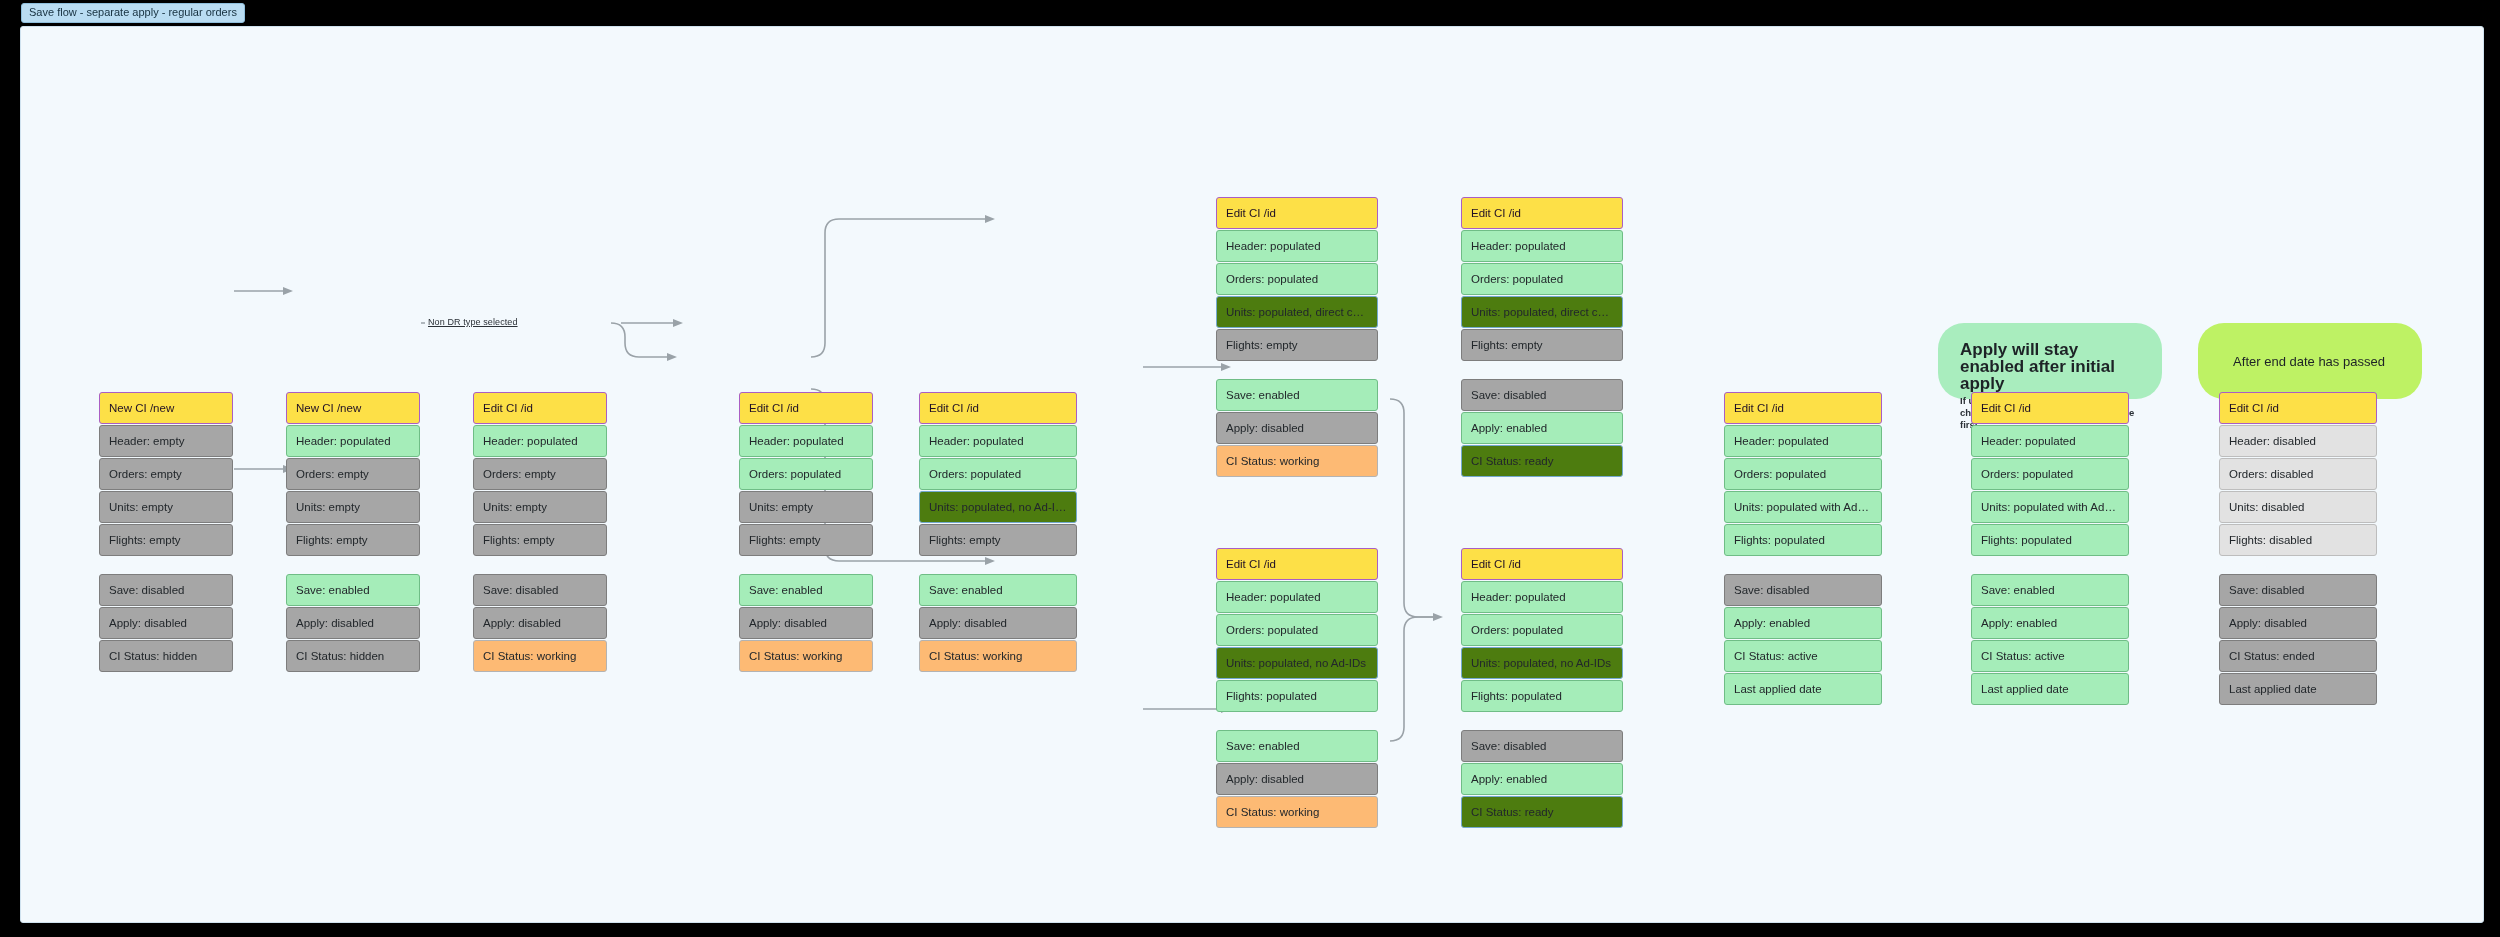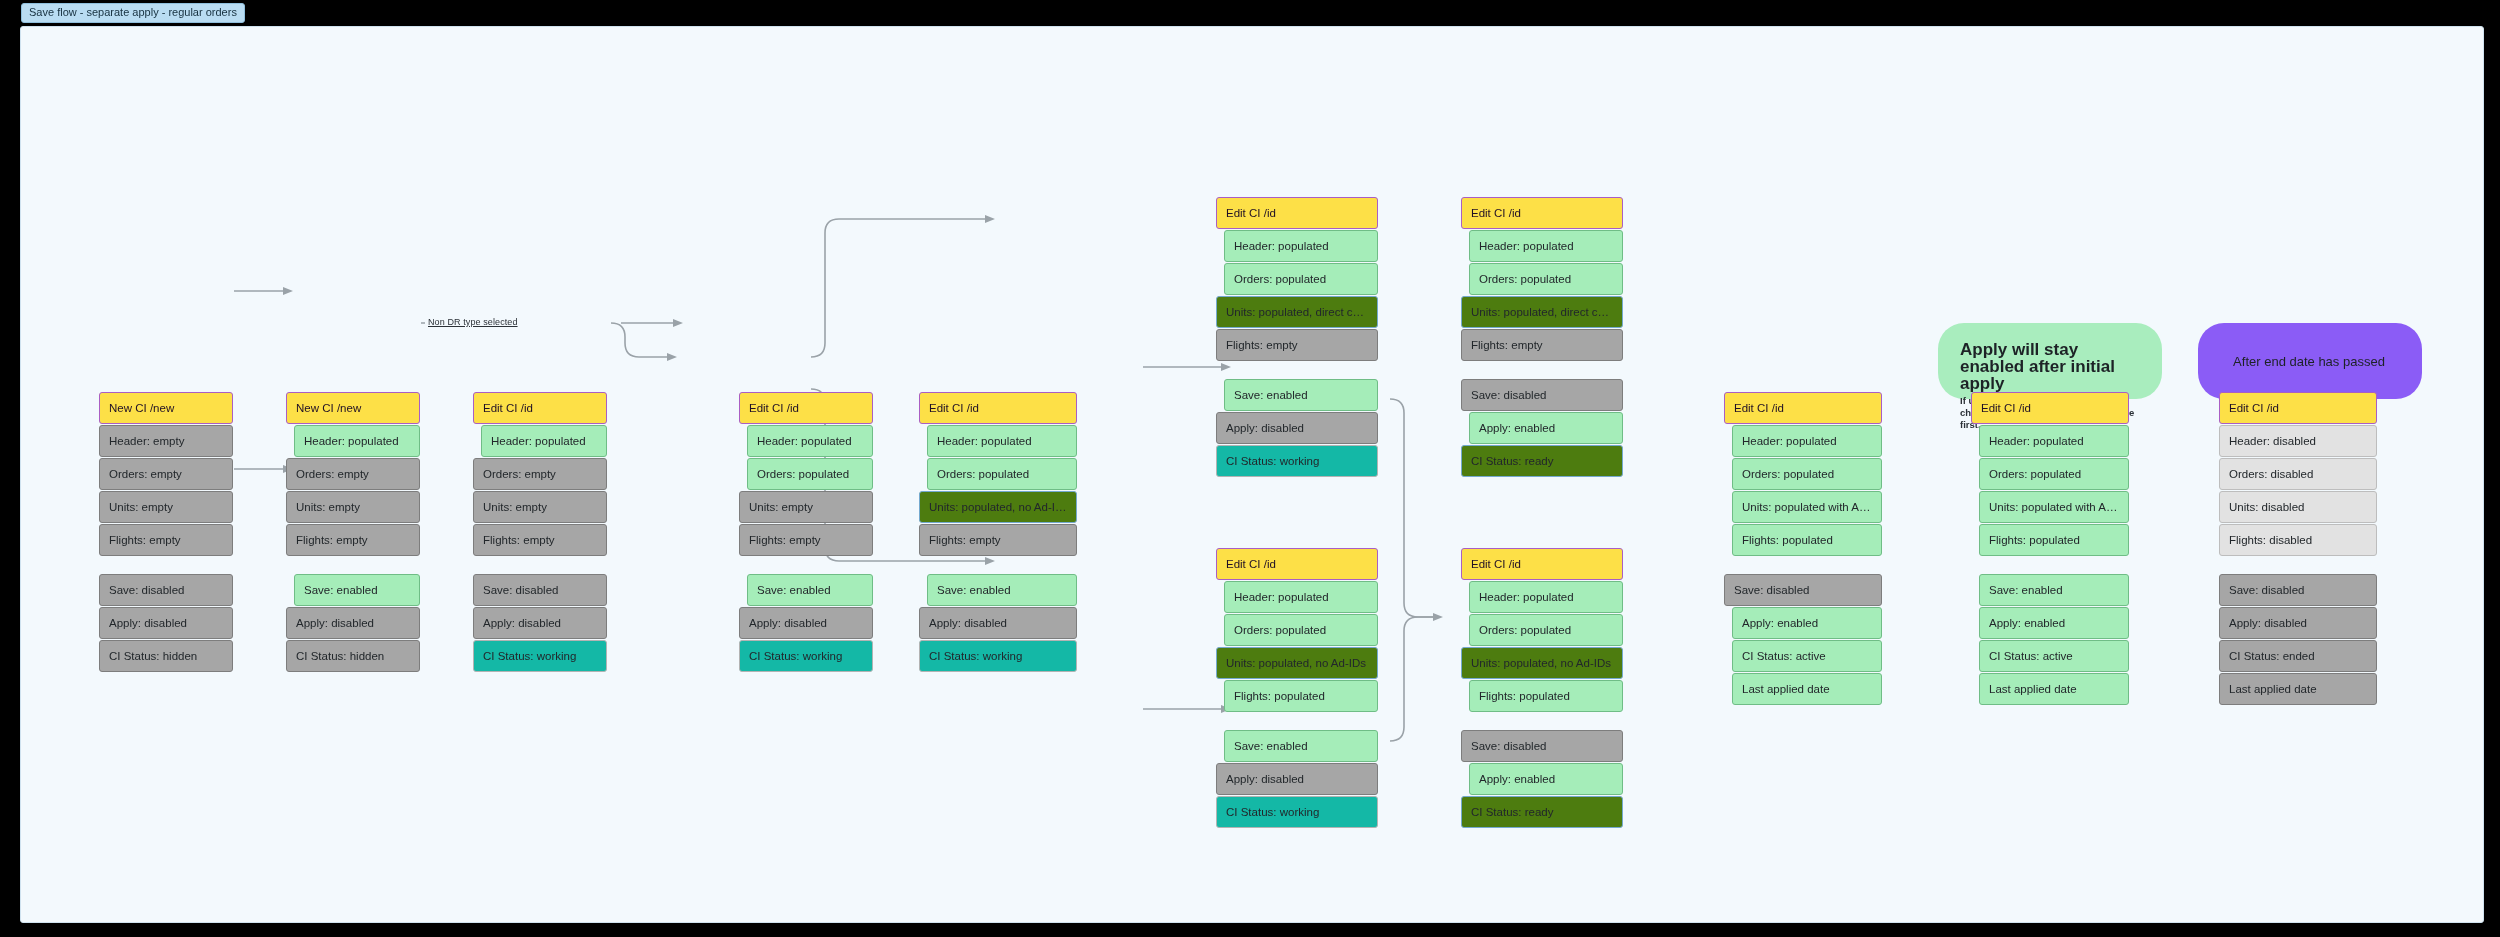--- a/index.html
+++ b/index.html
@@ -100,35 +100,35 @@
     text-overflow: ellipsis;
     font-family: "Liberation Sans", sans-serif;
   }
   .row.header {
     background: #fde047;
     border-color: #a95ec4;
     border-radius: 3px;
     color: #201026;
   }
   .row.grey      { background: #a6a6a6; border-color: #7d7d7d; }
-  .row.green     { background: #a5edb9; border-color: #6fbd86; margin-left: 8px; }
+  .row.green     { background: #a5edb9; border-color: #6fbd86; }
   .row.blue      { background: #4d7c0f; border-color: #74a9cf; }
-  .row.lightgrey { background: #14b8a6; border-color: #b3b3b3; }
+  .row.lightgrey { background: #fdba74; border-color: #b3b3b3; }
   .row.disabled  { background: #e2e2e2; border-color: #bdbdbd; }
 
   
   .note {
     position: absolute;
     border-radius: 26px;
     box-sizing: border-box;
     padding: 18px 22px;
     font-family: "Liberation Sans", sans-serif;
   }
   .note.green { background: #a9edbe; }
-  .note.grey  { background: #8b5cf6; padding-left: 20px; }
+  .note.grey  { background: #bef264; padding-left: 20px; }
   .note-title {
     font-size: 17px;
     font-weight: bold;
     color: #1d2226;
     line-height: 17px;
   }
   .note-body {
     font-size: 9.5px;
     color: #2b3137;
     line-height: 12px;

